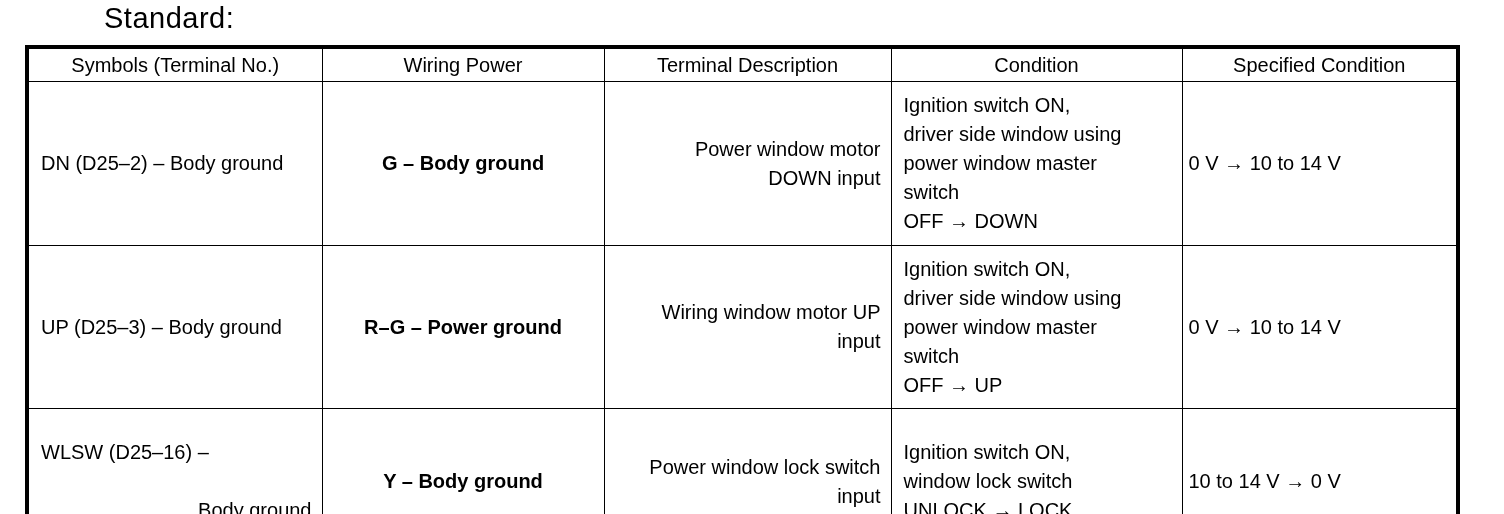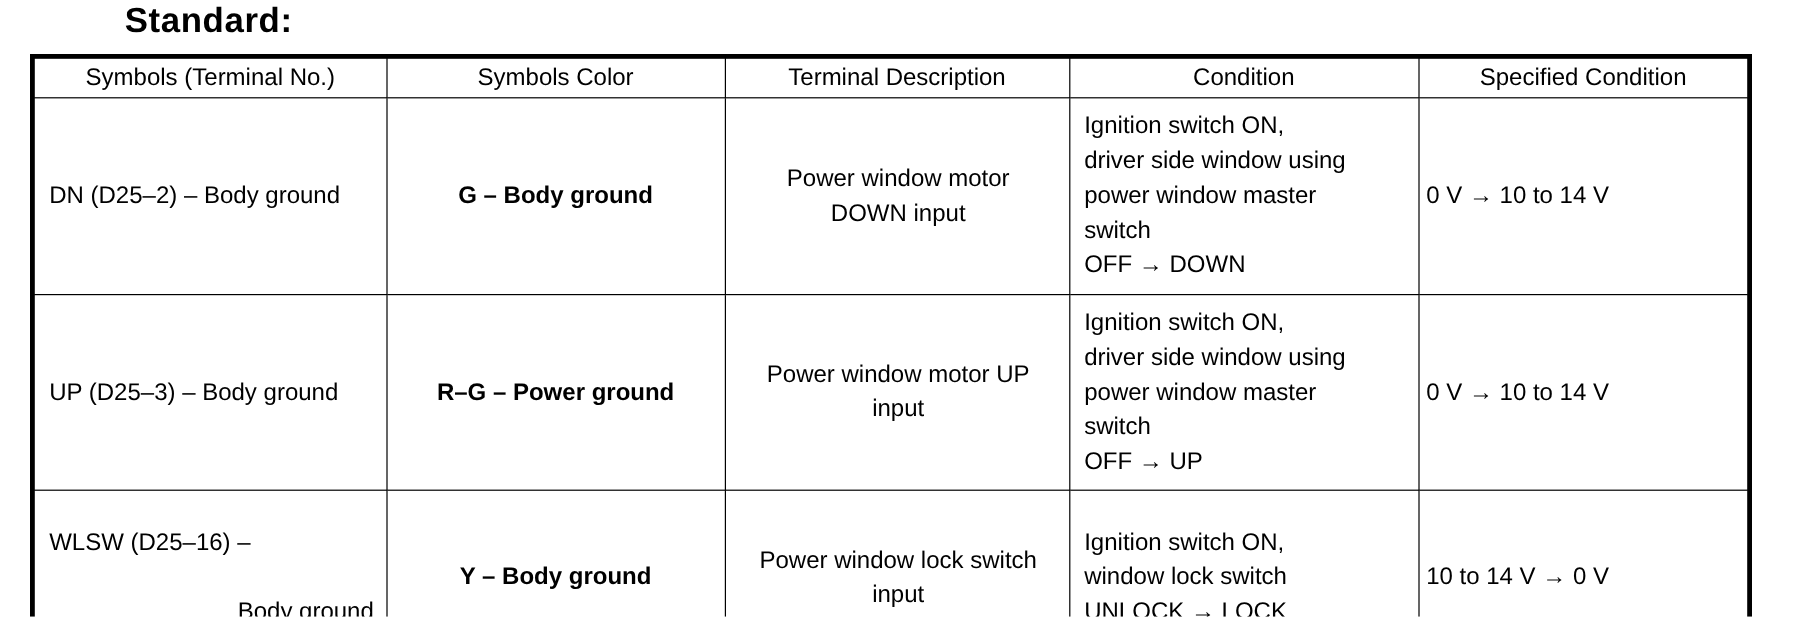--- a/index.html
+++ b/index.html
@@ -14,21 +14,21 @@
     width: 1504px;
     height: 514px;
     background: #ffffff;
     overflow: hidden;
   }
   .title {
     position: absolute;
     left: 104px;
     top: 2px;
     font-size: 29px;
-    font-weight: bold;
+    font-weight: normal;
     letter-spacing: 0.5px;
   }
   table.spec-table {
     position: absolute;
     left: 25px;
     top: 45px;
     width: 1431px;
     border-collapse: collapse;
     table-layout: fixed;
     border: 4px solid #000;
@@ -47,21 +47,21 @@
   }
   .spec-table td {
     line-height: 29px;
     white-space: pre-line;
   }
   tr.row-1 td { height: 155px; }
   tr.row-2 td { height: 154px; }
   tr.row-3 td { height: 101px; }
   td.col-sym  { text-align: left;  padding: 0 8px 0 12px; margin-top: 42px; }
   td.col-wire { text-align: center; padding: 0 6px; font-weight: bold; }
-  td.col-desc { text-align: center;  padding: 0 10px 0 12px; }
+  td.col-desc { text-align: right;  padding: 0 10px 0 12px; }
   td.col-cond { text-align: left;  padding: 4px 8px 4px 12px; margin-top: 25px; }
   td.col-spec { text-align: left; padding: 0 6px; }
   .sym-line1 { text-align: left; }
   .sym-line2 { text-align: right; padding-right: 2px; }
 </style>
 </head>
 <body>
 
 <div class="page">
 
@@ -71,21 +71,21 @@
     <colgroup>
       <col style="width:295px">
       <col style="width:282px">
       <col style="width:287px">
       <col style="width:291px">
       <col style="width:276px">
     </colgroup>
     <thead>
       <tr>
         <th>Symbols (Terminal No.)</th>
-        <th>Symbols Color</th>
+        <th>Wiring Power</th>
         <th>Terminal Description</th>
         <th>Condition</th>
         <th>Specified Condition</th>
       </tr>
     </thead>
     <tbody>
       <tr class="row-1">
         <td class="col-sym">DN (D25–2) – Body ground</td>
         <td class="col-wire">G – Body ground</td>
         <td class="col-desc">Power window motor
@@ -93,21 +93,21 @@
         <td class="col-cond">Ignition switch ON,
 driver side window using
 power window master
 switch
 OFF → DOWN</td>
         <td class="col-spec">0 V → 10 to 14 V</td>
       </tr>
       <tr class="row-2">
         <td class="col-sym">UP (D25–3) – Body ground</td>
         <td class="col-wire">R–G – Power ground</td>
-        <td class="col-desc">Power window motor UP
+        <td class="col-desc">Wiring window motor UP
 input</td>
         <td class="col-cond">Ignition switch ON,
 driver side window using
 power window master
 switch
 OFF → UP</td>
         <td class="col-spec">0 V → 10 to 14 V</td>
       </tr>
       <tr class="row-3">
         <td class="col-sym">

